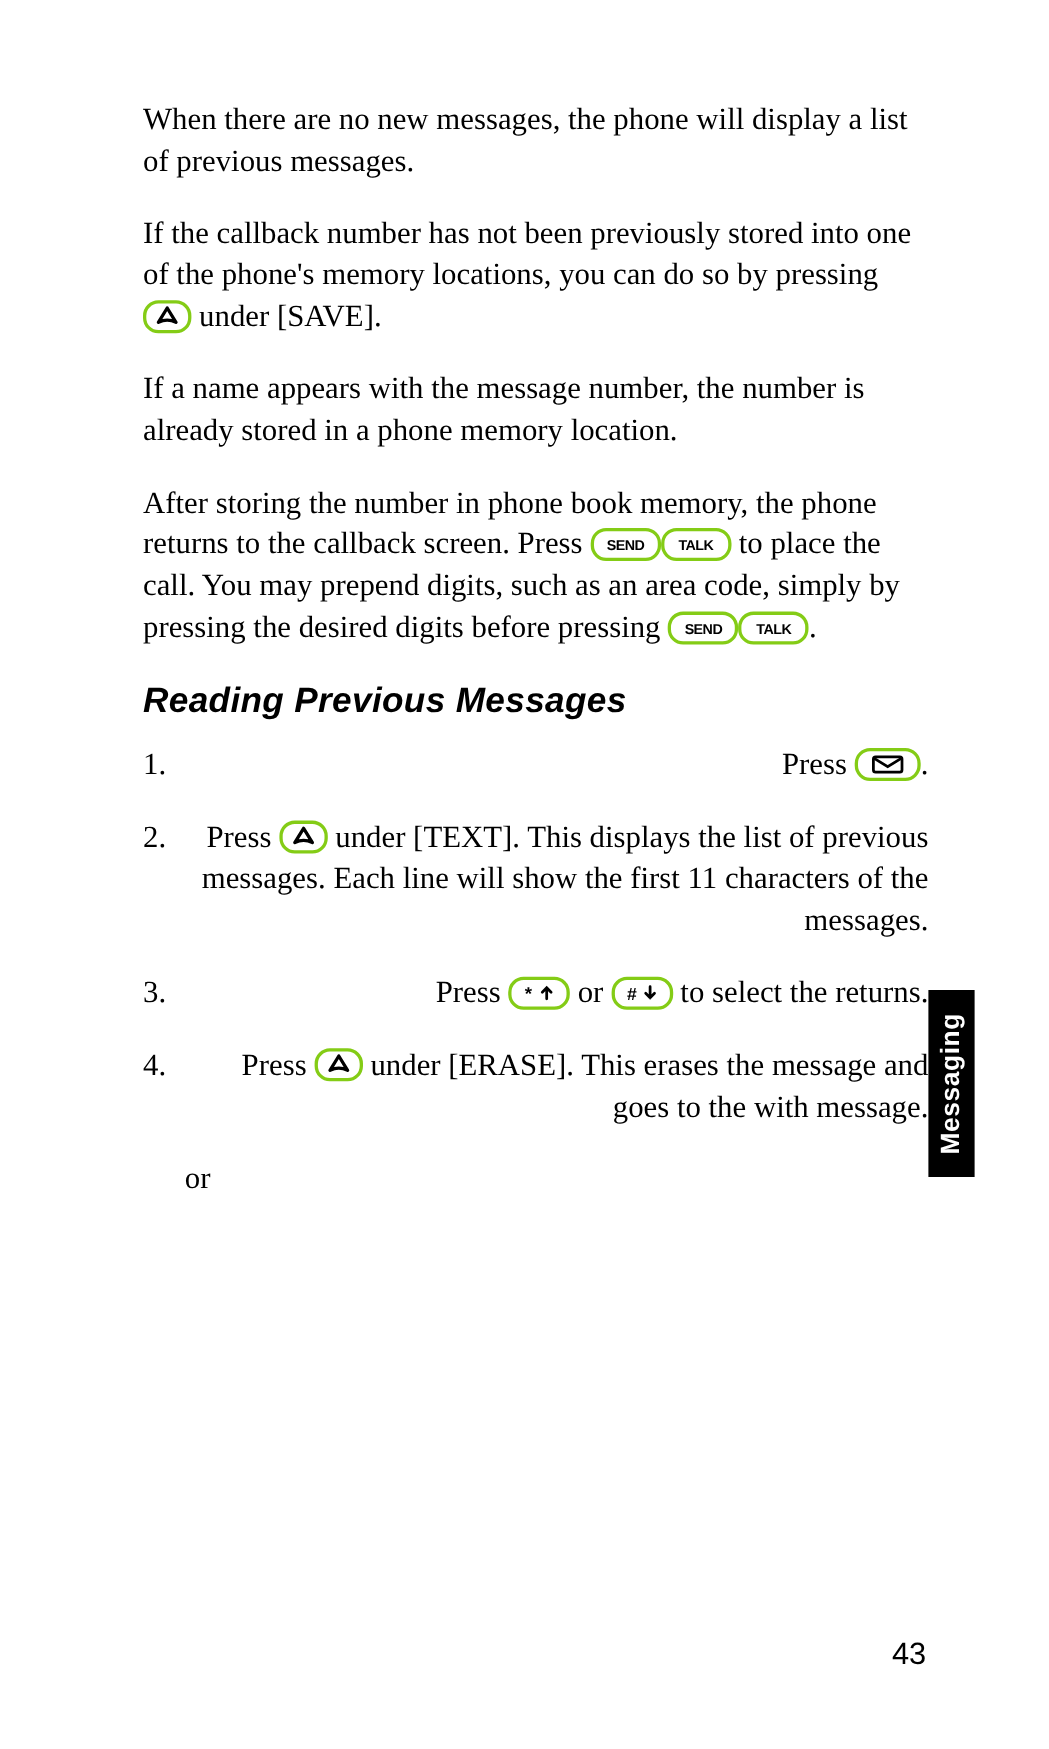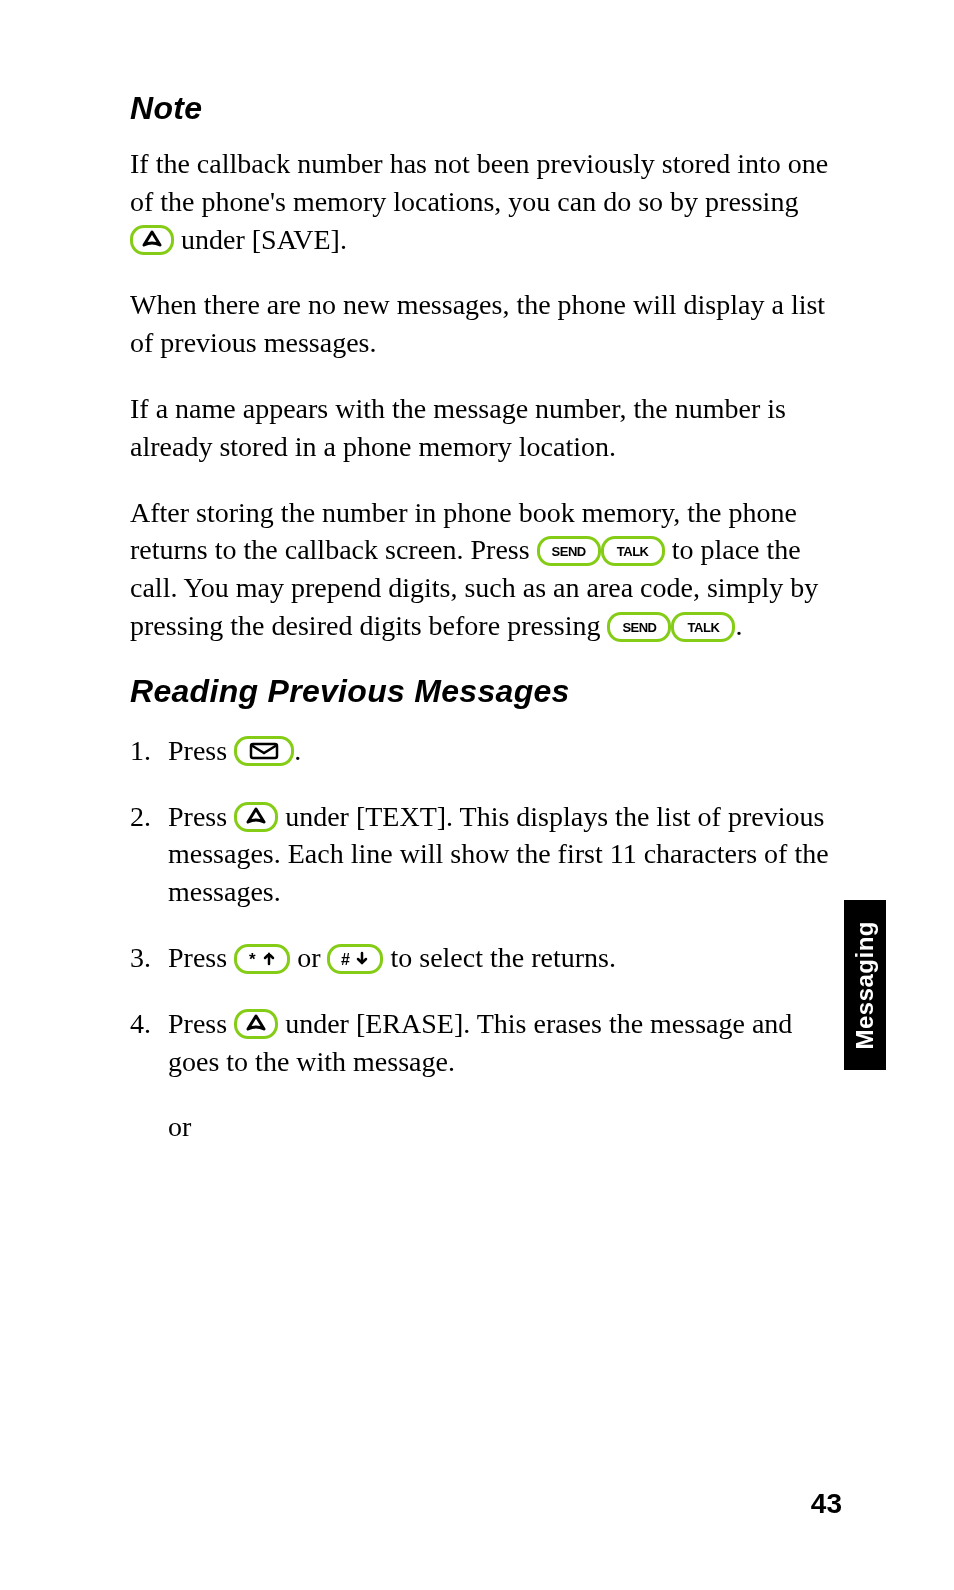--- a/index.html
+++ b/index.html
@@ -2,45 +2,44 @@
 <html><head>
 <meta charset="utf-8">
 <style>
   * { box-sizing: border-box; margin: 0; padding: 0; }
   html, body { width: 954px; height: 1590px; background: #fff; }
   body { font-family: Georgia, 'Times New Roman', serif; color: #000; position: relative; }
   .page { padding: 90px 110px 60px 130px; }
   .note-h { font-family: Arial, Helvetica, sans-serif; font-weight: 900; font-style: italic; font-size: 32px; margin-bottom: 18px; letter-spacing: 0.3px; }
   .para { font-size: 28px; line-height: 1.35; margin-bottom: 28px; font-family: 'Century Schoolbook', Georgia, serif; }
   .section-h { font-family: Arial, Helvetica, sans-serif; font-weight: 900; font-style: italic; font-size: 32px; margin: 12px 0 22px 0; letter-spacing: 0.3px; }
-  ol.steps { list-style: none; counter-reset: step; }
+  ol.steps { list-style: none; counter-reset: step; text-align: right; }
   ol.steps > li { counter-increment: step; position: relative; padding-left: 38px; font-size: 28px; line-height: 1.35; margin-bottom: 28px; font-family: 'Century Schoolbook', Georgia, serif; }
   ol.steps > li::before { content: counter(step) "."; position: absolute; left: 0; top: 0; }
   .sub { margin-left: 38px; font-size: 28px; line-height: 1.35; margin-bottom: 26px; font-family: 'Century Schoolbook', Georgia, serif; }
   .icon-btn { display: inline-block; vertical-align: middle; border: 3px solid #84cc16; border-radius: 14px; padding: 0 8px; height: 30px; min-width: 38px; background: #fff; position: relative; top: -2px; }
   .icon-btn.wide { min-width: 64px; padding: 0 6px; font-family: Arial, sans-serif; font-weight: 900; font-size: 13px; line-height: 26px; text-align: center; letter-spacing: -0.5px; font-style: normal; }
   .icon-btn svg { display: block; }
   .side-tab { position: absolute; right: 68px; top: 900px; width: 42px; height: 170px; background: #000; color: #fff; display: flex; align-items: center; justify-content: center; }
   .side-tab span { writing-mode: vertical-rl; transform: rotate(180deg); font-family: Arial, Helvetica, sans-serif; font-weight: 900; font-size: 24px; letter-spacing: 0.5px; }
-  .page-num { position: absolute; right: 112px; bottom: 70px; font-family: Arial, Helvetica, sans-serif; font-weight: 700; font-size: 28px; }
+  .page-num { position: absolute; right: 112px; bottom: 70px; font-family: Arial, Helvetica, sans-serif; font-weight: 400; font-size: 28px; }
 </style>
 </head>
 <body>
 
 <div class="page">
 
-  <h3 class="note-h">Note</h3>
+
+  <p class="para">When there are no new messages, the phone will display a list of previous messages.</p>
 
   <p class="para">
     <span>If the callback number has not been previously stored into one of the phone's memory locations, you can do so by pressing </span><span class="icon-btn"><svg width="22" height="24" viewBox="0 0 22 24">
           <path d="M11 4 L19 17 Q11 13 3 17 Z" fill="none" stroke="#000" stroke-width="3" stroke-linejoin="round"></path>
         </svg></span><span> under [SAVE].</span>
   </p>
-
-  <p class="para">When there are no new messages, the phone will display a list of previous messages.</p>
 
   <p class="para">If a name appears with the message number, the number is already stored in a phone memory location.</p>
 
   <p class="para">
     <span>After storing the number in phone book memory, the phone returns to the callback screen. Press </span><span class="icon-btn wide">SEND</span><span class="icon-btn wide">TALK</span><span> to place the call. You may prepend digits, such as an area code, simply by pressing the desired digits before pressing </span><span class="icon-btn wide">SEND</span><span class="icon-btn wide">TALK</span><span>.</span>
   </p>
 
   <h3 class="section-h">Reading Previous Messages</h3>
 
   <ol class="steps">

